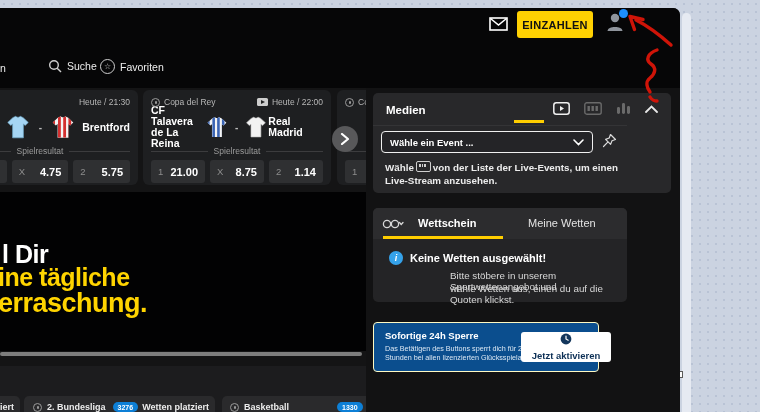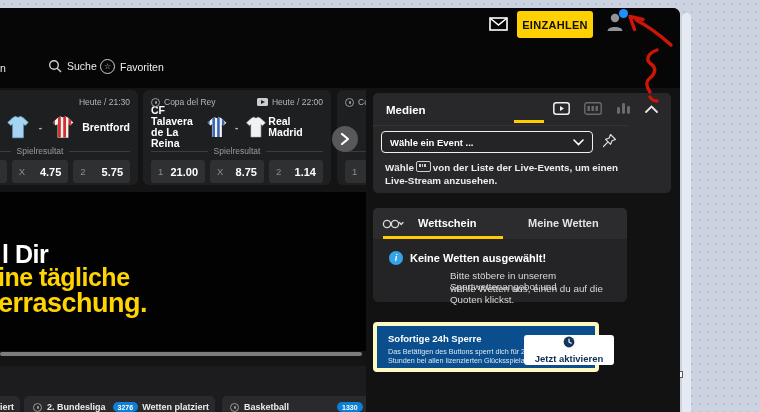--- a/index.html
+++ b/index.html
@@ -74,27 +74,27 @@
   .dropdown span{font-size:9.5px;font-weight:bold;color:#fff;}
   .pin{position:absolute;left:228px;top:40px;width:16px;height:16px;}
   .hint{position:absolute;left:12px;top:68px;width:236px;font-size:9.8px;font-weight:bold;color:#ececec;line-height:13px;}
   .mini-score{display:inline-block;width:13px;height:9px;border:1px solid #cfcfcf;border-radius:2px;vertical-align:-1px;
         position:relative;margin:0 2px;}
   .mini-score::after{content:"";position:absolute;left:2px;top:2px;width:7px;height:3px;
         background:linear-gradient(90deg,#cfcfcf 0 1.5px,transparent 1.5px 2.5px,#cfcfcf 2.5px 4px,transparent 4px 5px,#cfcfcf 5px 7px);}
   .betslip{left:373px;top:200px;width:254px;height:94px;background:#242426;border-radius:5px;}
   .bs-head{position:absolute;left:0;top:0;width:254px;height:31px;background:#2c2c2e;border-radius:5px 5px 0 0;}
   .bs-tab1{position:absolute;left:45px;top:9px;font-size:11px;font-weight:bold;color:#fff;cursor:pointer;}
-  .bs-tab2{position:absolute;left:155px;top:9px;font-size:11px;font-weight:bold;color:#e3e3e3;cursor:pointer;}
+  .bs-tab2{position:absolute;left:155px;top:9px;font-size:11px;font-weight:normal;color:#e3e3e3;cursor:pointer;}
   .bs-underline{position:absolute;left:10px;top:28px;width:120px;height:3px;background:#ffce00;}
   .info-ic{position:absolute;left:16px;top:43px;width:14px;height:14px;border-radius:50%;background:#35a2ea;
         color:#fff;font-size:9px;font-weight:bold;display:flex;align-items:center;justify-content:center;font-style:italic;}
   .bs-title{position:absolute;left:37px;top:44px;font-size:11px;font-weight:bold;color:#fff;}
   .bs-line{position:absolute;left:37px;font-size:9.8px;color:#d8d8d8;padding-left:40px;}
-  .lock{left:373px;top:314px;width:226px;height:50px;background:#0b4e8e;border:4px solid #fef9c3;border-radius:4px;box-sizing:border-box;}
+  .lock{left:373px;top:314px;width:226px;height:50px;background:#0b4e8e;border:1px solid #fef9c3;border-radius:4px;box-sizing:border-box;}
   .lock-title{position:absolute;left:11px;top:7px;font-size:9.5px;font-weight:bold;color:#fff;}
   .lock-line{position:absolute;left:11px;font-size:7.2px;color:#dce8f4;}
   .lock-btn{position:absolute;left:147px;top:9px;width:90px;height:30px;background:#fff;border-radius:3px;
         display:flex;align-items:center;justify-content:center;gap:5px;cursor:pointer;flex-direction:column;}
   .lock-btn span{font-size:9.5px;font-weight:bold;color:#0c2f55;}
   .annot{left:0;top:0;width:760px;height:412px;z-index:50;pointer-events:none;}
 </style>
 </head>
 <body>
 

